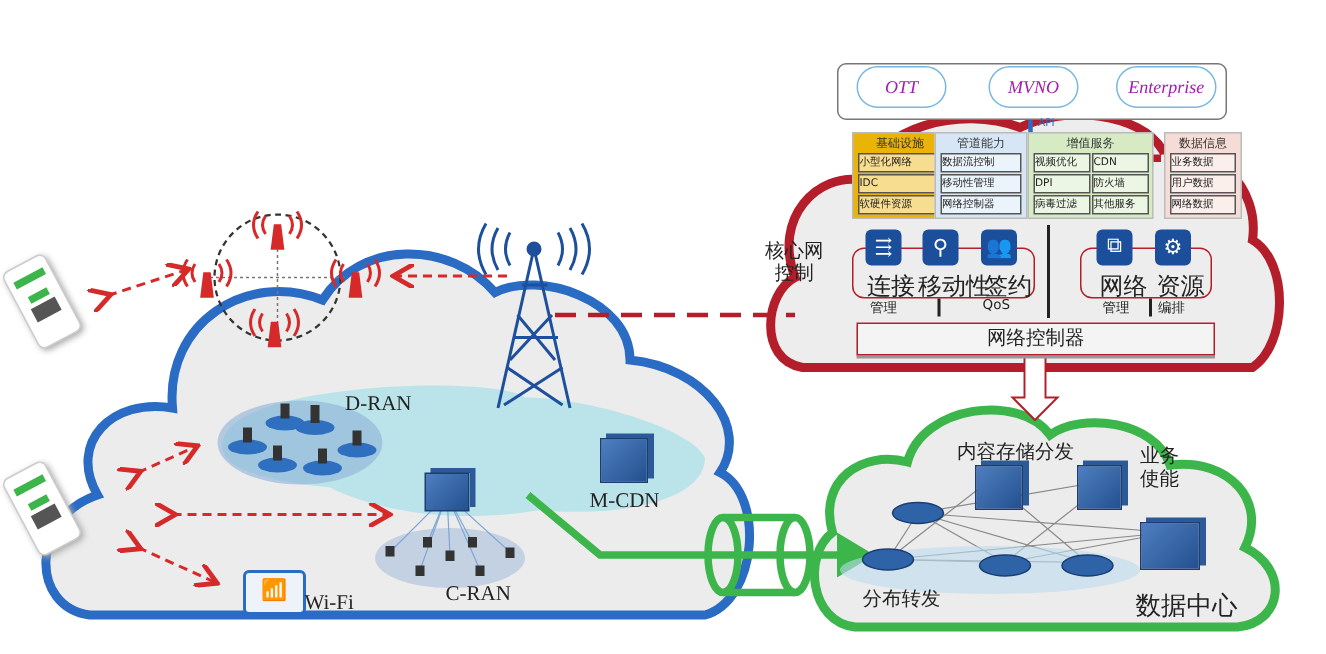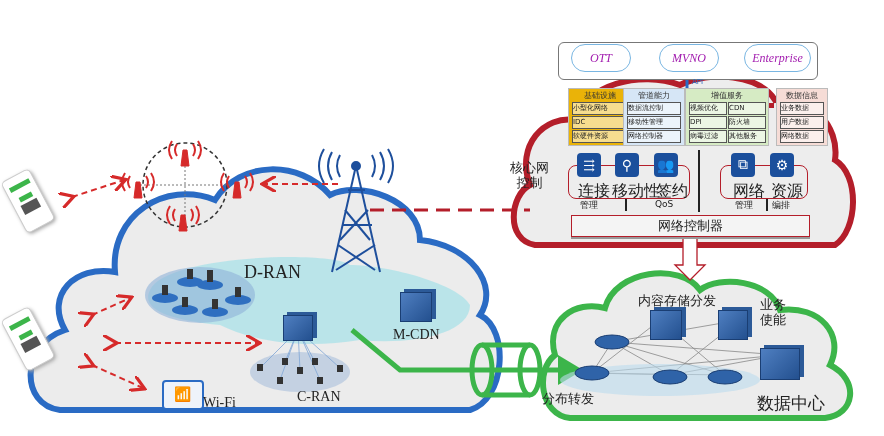--- a/index.html
+++ b/index.html
@@ -234,25 +234,25 @@
 
 <div class="core-lbl" style="left:580px;top:199px;font-size:9px;">管理</div>
 <div style="position:absolute;left:625px;top:199px;width:1.5px;height:12px;background:#222;"></div>
 <div class="core-lbl lbl-en" style="left:655px;top:199px;font-size:9px;">QoS</div>
 <div class="core-lbl" style="left:735px;top:199px;font-size:9px;">管理</div>
 <div style="position:absolute;left:766px;top:199px;width:1.5px;height:12px;background:#222;"></div>
 <div class="core-lbl" style="left:772px;top:199px;font-size:9px;">编排</div>
 
 <div id="net-ctrl">网络控制器</div>
 
-<div class="lbl lbl-en" style="left:244px;top:262px;font-size:18px;">D-RAN</div>
+<div class="lbl lbl-en" style="left:230px;top:262px;font-size:14px;">D-RAN</div>
 <div class="lbl lbl-en" style="left:393px;top:327px;font-size:14px;">M-CDN</div>
 <div class="lbl lbl-en" style="left:297px;top:389px;font-size:14px;">C-RAN</div>
 <div class="lbl lbl-en" style="left:203px;top:395px;font-size:14px;">Wi-Fi</div>
 
 <div class="lbl" style="left:613px;top:292px;font-size:13px;margin-left:25px;">内容存储分发</div>
 <div class="lbl" style="left:760px;top:297px;font-size:13px;line-height:15px;">
   <div>业务</div>
   <div>使能</div>
 </div>
-<div class="lbl" style="left:542px;top:390px;font-size:13px;">分布转发</div>
+<div class="lbl" style="left:575px;top:390px;font-size:13px;">分布转发</div>
 <div class="lbl" style="left:757px;top:392px;font-size:17px;">数据中心</div>
 </div>
 
 </body></html>

